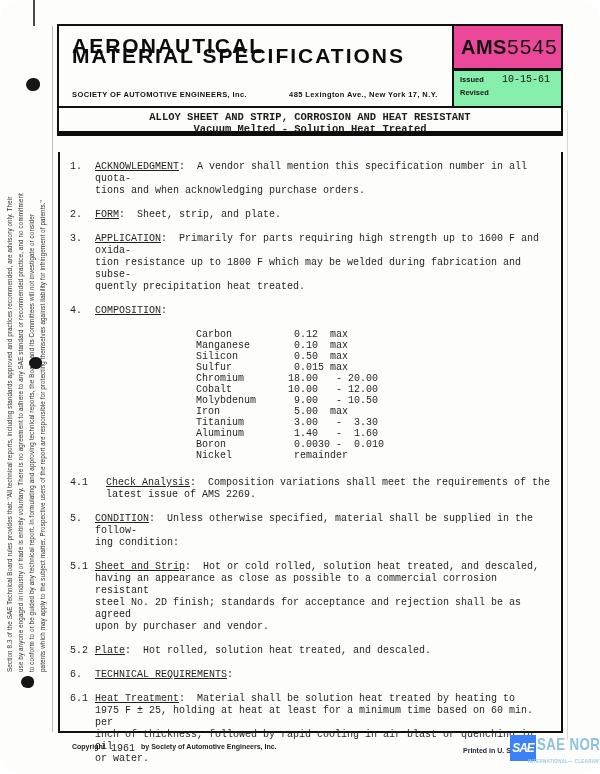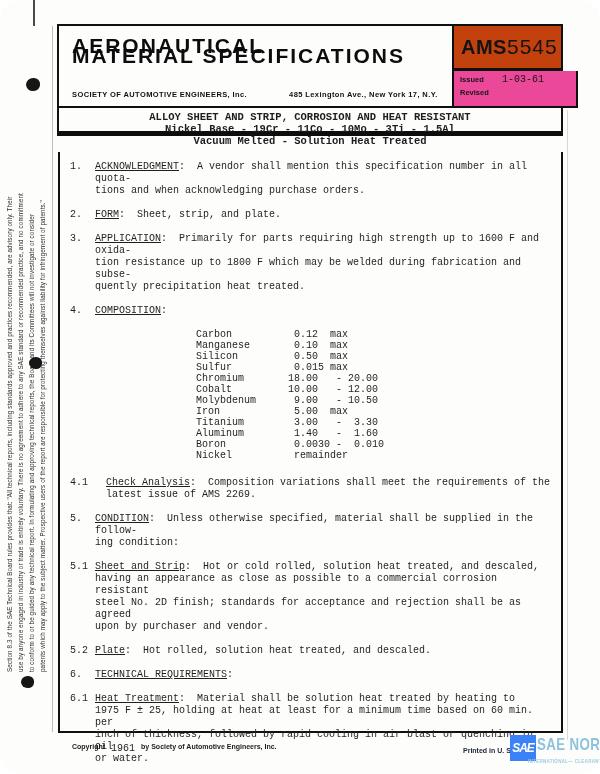--- a/index.html
+++ b/index.html
@@ -19,25 +19,25 @@
         border:2px solid #101010;background:#fdfdfc;box-sizing:border-box;}
   .brand{position:absolute;left:13px;top:8px;font-weight:bold;font-size:21px;
         letter-spacing:2px;color:#0c0c0c;}
   .brand2{position:absolute;left:13px;top:18px;font-weight:bold;font-size:21px;
         letter-spacing:2px;color:#0c0c0c;}
   .society-line{position:absolute;left:13px;top:64px;font-size:7.5px;font-weight:bold;
         letter-spacing:.4px;color:#111;white-space:nowrap;}
   .society-line .addr{margin-left:42px;}
   .ams-box{position:absolute;left:452px;top:24px;width:111px;height:47px;
         border:2px solid #101010;border-bottom-width:3px;box-sizing:border-box;
-        background:#c2410c;display:flex;align-items:center;padding-left:7px;}
+        background:#ec4899;display:flex;align-items:center;padding-left:7px;}
   .ams-prefix{font-weight:bold;font-size:20px;letter-spacing:.5px;}
   .ams-number{font-family:Liberation Sans, sans-serif;font-size:21px;letter-spacing:1px;}
-  .issued-box{position:absolute;left:452px;top:71px;width:126px;height:37px;
-        border:2px solid #101010;border-top:none;box-sizing:border-box;background:#ec4899;
+  .issued-box{position:absolute;left:452px;top:71px;width:111px;height:37px;
+        border:2px solid #101010;border-top:none;box-sizing:border-box;background:#86efac;
         padding:3px 0 0 6px;}
   .issue-row{display:flex;align-items:baseline;height:14px;}
   .issue-label{font-size:7.5px;font-weight:bold;width:42px;}
   .issue-value{font-family:"Liberation Mono","DejaVu Sans Mono",monospace;font-size:10px;}
   
   .title-band{position:absolute;left:57px;top:108px;width:506px;height:28px;
         border-left:2px solid #101010;border-right:2px solid #101010;
         border-bottom:5px solid #0d0d0d;box-sizing:border-box;
         text-align:center;padding-top:3px;}
   .title-band div{font-family:"Liberation Mono","DejaVu Sans Mono",monospace;
@@ -106,31 +106,30 @@
   </div>
 
   <div class="ams-box">
     <span class="ams-prefix">AMS</span>
     <span class="ams-number">5545</span>
   </div>
 
   <div class="issued-box">
     <div class="issue-row">
       <span class="issue-label">Issued</span>
-      <span class="issue-value">1-03-61</span>
+      <span class="issue-value">10-15-61</span>
     </div>
     <div class="issue-row">
       <span class="issue-label">Revised</span>
       <span class="issue-value"></span>
     </div>
   </div>
 
   <div class="title-band">
     <div>ALLOY SHEET AND STRIP, CORROSION AND HEAT RESISTANT</div>
-    <div>Nickel Base - 19Cr - 11Co - 10Mo - 3Ti - 1.5Al</div>
     <div>Vacuum Melted - Solution Heat Treated</div>
   </div>
 
   <div class="body-box">
 
     <div class="sec first">
       <span class="num">1.</span>
       <div class="stext">
         <div class="l"><span class="hd">ACKNOWLEDGMENT</span><span>:  A vendor shall mention this specification number in all quota-</span></div>
         <div class="l">tions and when acknowledging purchase orders.</div>

